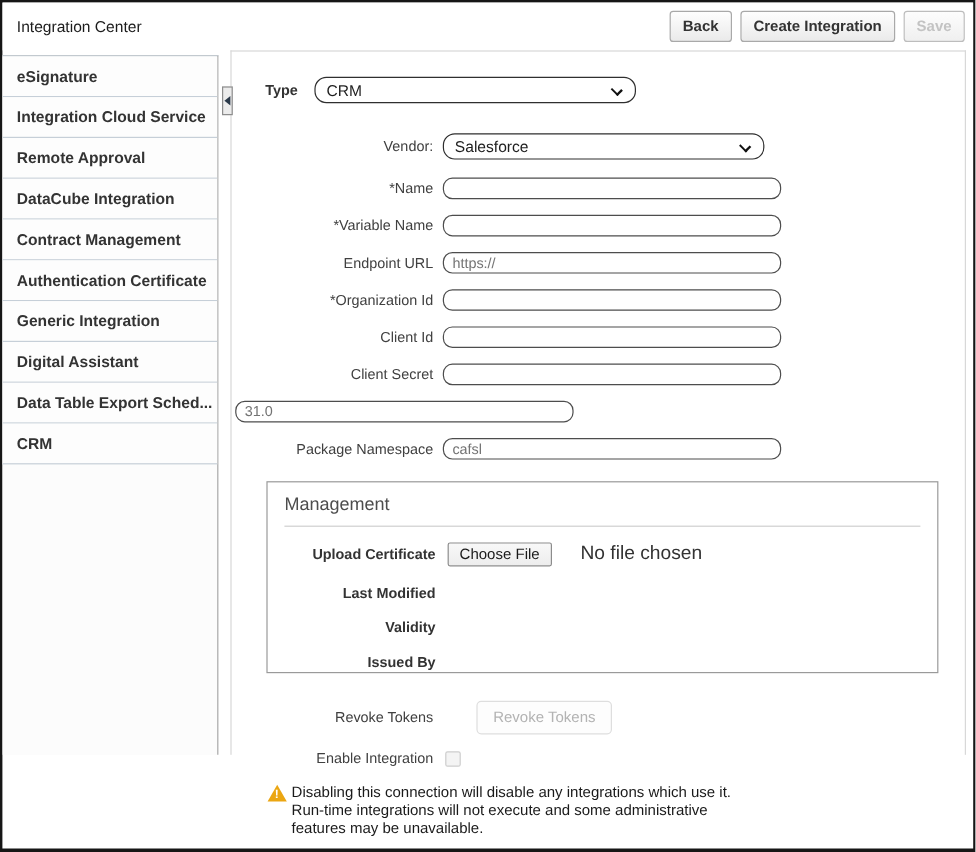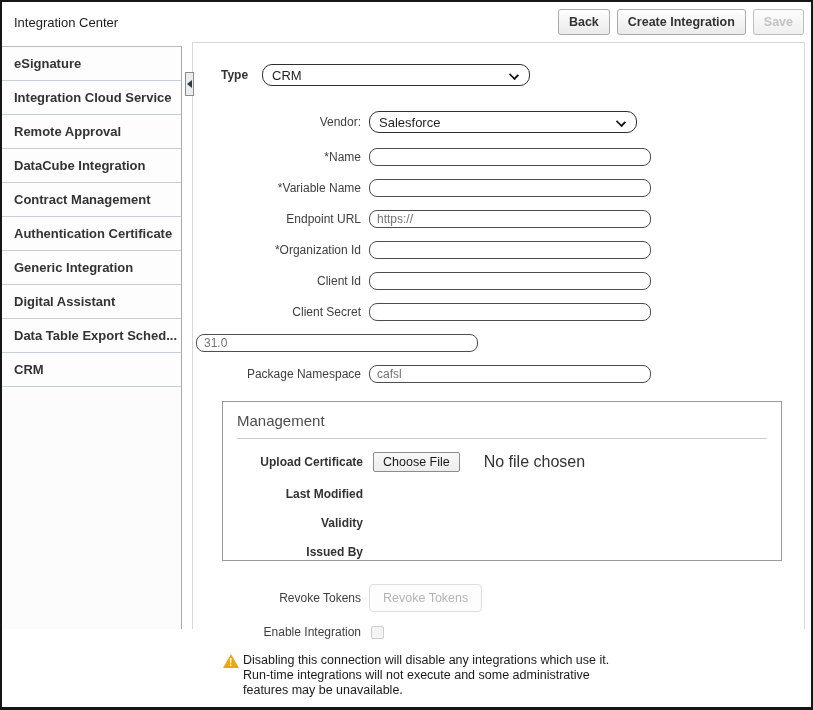--- a/index.html
+++ b/index.html
@@ -131,21 +131,21 @@
     margin-left: 10px;
     border: 1px solid #8c8c8c; border-radius: 2px;
     background: linear-gradient(#f8f8f8, #ededed);
     font-size: 12.5px; color: #1a1a1a;
     padding: 2px 9px; cursor: pointer;
     font-family: "Liberation Sans", sans-serif;
   }
   .file-status { margin-left: 24px; font-size: 16px; color: #333; font-weight: 400; }
 
   
-  .revoke-row { margin-top: 23px; }
+  .revoke-row { margin-top: 23px; gap: 28px; }
   .revoke-btn {
     border: 1px solid #dedede; border-radius: 4px;
     background: #fdfdfd; color: #b3b3b3;
     font-size: 12.5px; padding: 6px 13px;
     font-family: "Liberation Sans", sans-serif;
   }
   .enable-row { margin-top: 10px; }
   .checkbox {
     width: 13px; height: 13px; margin-left: 2px;
     border: 1px solid #cdcdcd; border-radius: 2px;

